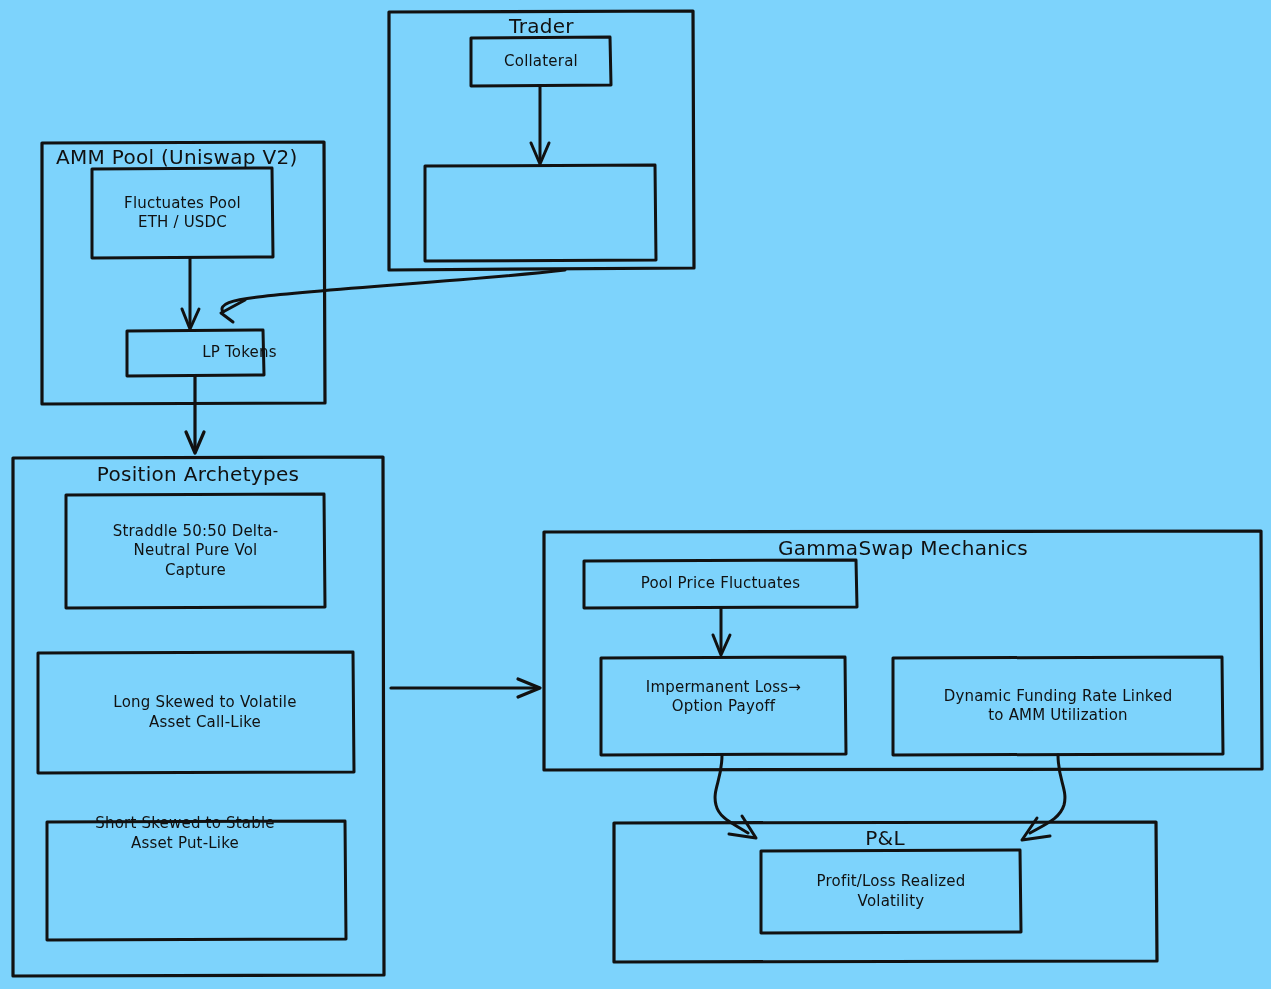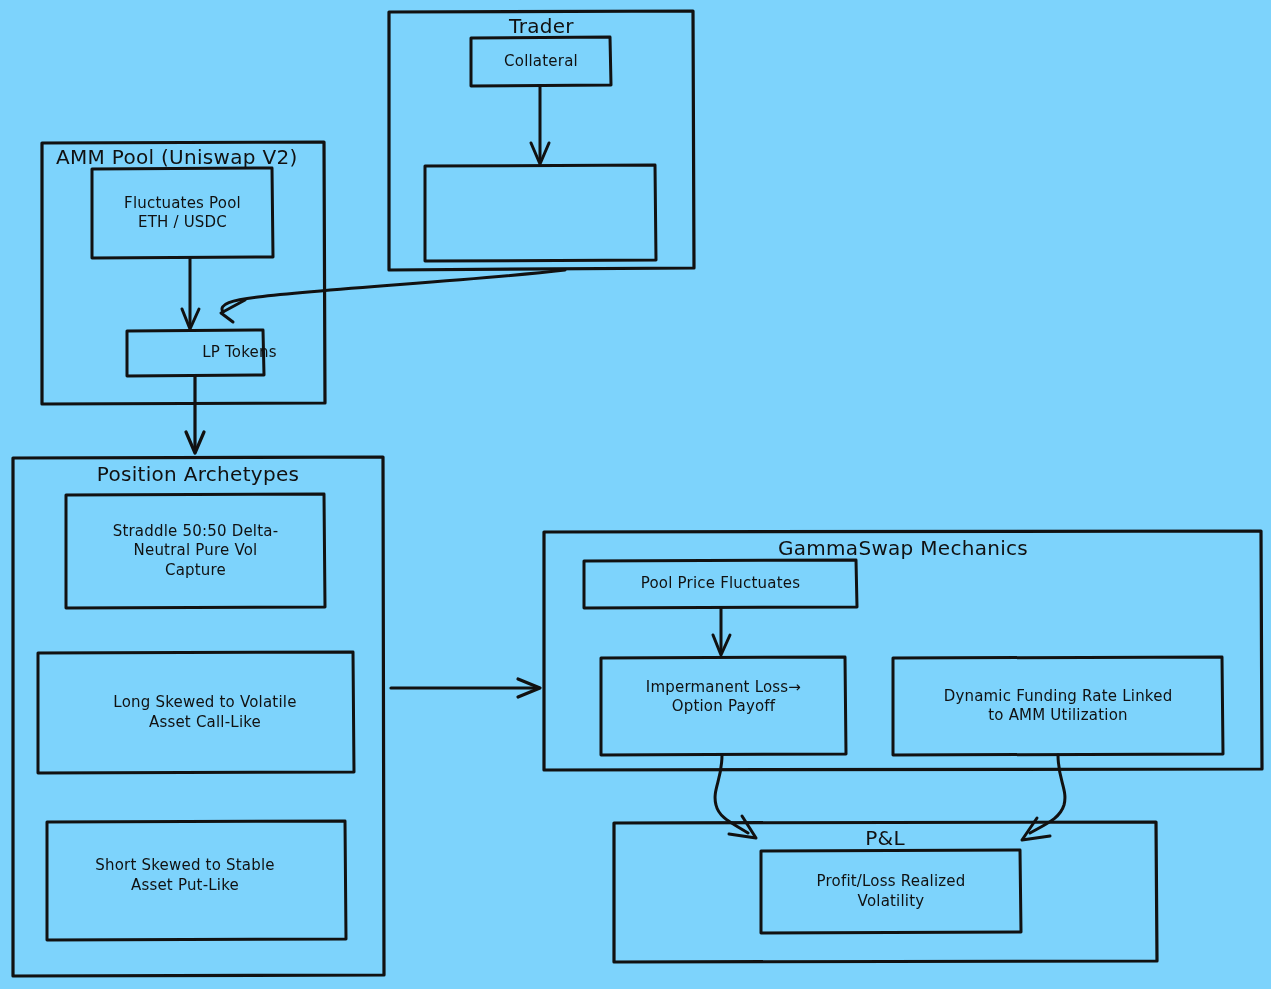--- a/index.html
+++ b/index.html
@@ -132,21 +132,21 @@
 
   <div class="node leaf" style="left:127px; top:330px; width:137px; height:46px;margin-left:44px;">LP Tokens</div>
 
   <div class="node leaf" style="left:66px; top:494px; width:259px; height:114px;">Straddle 50:50 Delta-
 Neutral Pure Vol
 Capture</div>
 
   <div class="node leaf" style="left:38px; top:652px; width:316px; height:121px;padding-left:18px;">Long Skewed to Volatile
 Asset Call-Like</div>
 
-  <div class="node leaf" style="left:47px; top:816px; width:276px; height:119px;border-radius:14px;">Short Skewed to Stable
+  <div class="node leaf" style="left:47px; top:774px; width:276px; height:119px;border-radius:14px;">Short Skewed to Stable
 Asset Put-Like</div>
 
   <div class="node leaf" style="left:584px; top:560px; width:273px; height:48px;">Pool Price Fluctuates</div>
 
   <div class="node leaf" style="left:601px; top:657px; width:245px; height:80px;">Impermanent Loss→
 Option Payoff</div>
 
   <div class="node leaf" style="left:893px; top:657px; width:330px; height:98px;">Dynamic Funding Rate Linked
 to AMM Utilization</div>
 

